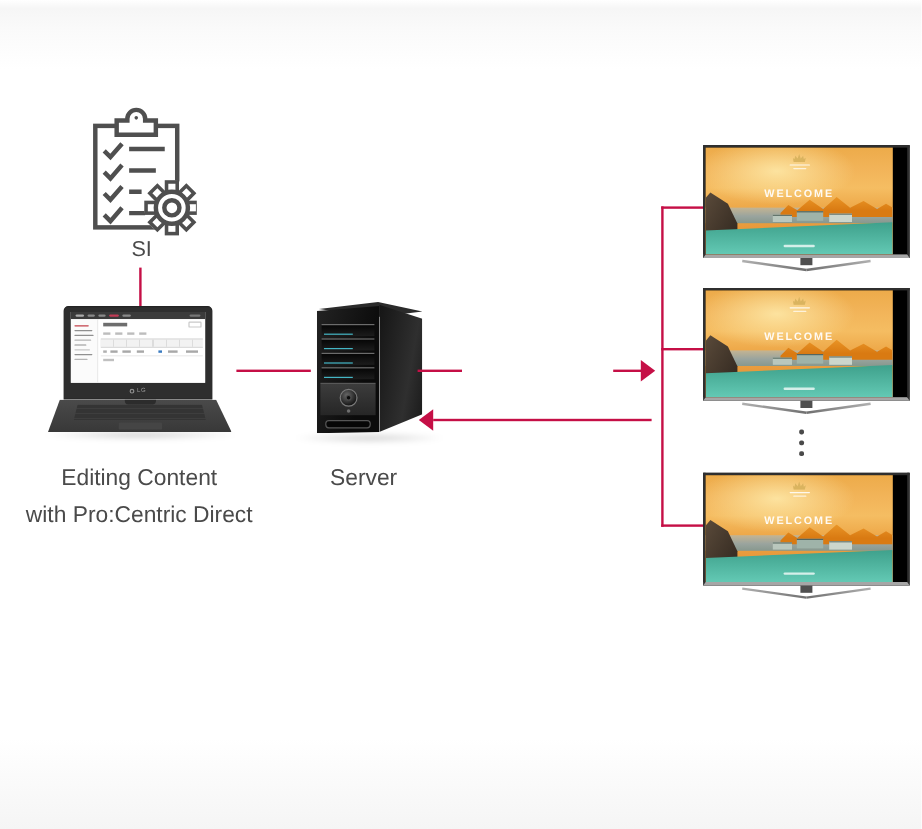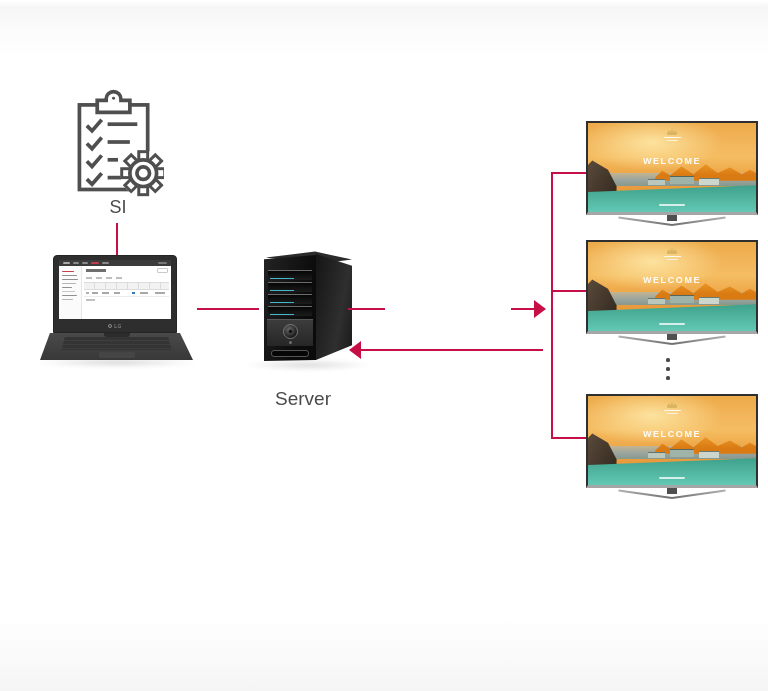--- a/index.html
+++ b/index.html
@@ -66,21 +66,21 @@
   .server-shadow{position:absolute;left:244px;top:360px;width:128px;height:10px;background:radial-gradient(ellipse at center,rgba(0,0,0,.16),rgba(0,0,0,0) 70%);filter:blur(2px);}
 
   
   .badge{position:absolute;left:384px;top:287px;width:127px;height:44px;border-radius:9px;background:var(--accent,#c50f46);
      display:flex;align-items:center;justify-content:center;color:var(--badge-text,#fff);font-size:26px;font-weight:500;letter-spacing:.5px;}
 
   
   .tv{position:absolute;left:586px;width:172px;height:116px;}
   .tv-1{top:121px;} .tv-2{top:240px;} .tv-3{top:394px;}
   .tv-frame{position:absolute;left:0;top:0;width:172px;height:94px;box-sizing:border-box;border:2px solid #2f2f2f;border-bottom:3px solid #a6a6a6;background:#000;}
-  .tv-screen{position:absolute;left:0;top:0;width:168px;height:89px;overflow:hidden;
+  .tv-screen{position:absolute;left:0;top:0;width:156px;height:89px;overflow:hidden;
      background:linear-gradient(180deg,#edab4a 0%,#f2b459 20%,#f5bd62 38%,#eda646 58%,#e89a3c 75%,#cfa468 100%);}
   .tv-glow{position:absolute;left:0;top:0;width:100%;height:100%;background:radial-gradient(ellipse 60% 45% at 38% 22%,rgba(255,238,176,.8),rgba(255,238,176,0) 70%);}
   .tv-water{position:absolute;left:0;top:56%;width:100%;height:15%;background:linear-gradient(180deg,#c4b492 0%,#9aa49e 55%,#87988e 100%);}
   .tv-cliffs{position:absolute;left:40%;top:40%;width:60%;height:25%;background:linear-gradient(180deg,#f0a02f,#d97a12 75%);
      clip-path:polygon(0 85%,7% 55%,15% 75%,26% 35%,38% 70%,50% 25%,62% 65%,74% 40%,86% 70%,94% 50%,100% 65%,100% 100%,0 100%);}
   .tv-rock{position:absolute;left:0;top:42%;width:17%;height:53%;background:linear-gradient(120deg,#5a4a3a,#2e251d);
      clip-path:polygon(15% 0,70% 20%,100% 55%,100% 100%,0 100%,0 10%);}
   .tv-pool{position:absolute;left:0;bottom:0;width:100%;height:32%;background:linear-gradient(180deg,#3d9f8a,#63c9b4);
      clip-path:polygon(0 30%,100% 6%,100% 100%,0 100%);}
   .tv-buildings{position:absolute;left:34%;top:56%;width:50%;height:18%;}
@@ -188,20 +188,24 @@
       <span class="dot"></span>
         <span class="txt">LG</span>
     </div>
   </div>
   <div class="laptop-base">
     <div class="laptop-hinge"></div>
     <div class="laptop-kbd"></div>
     <div class="laptop-trackpad"></div>
   </div>
 
+  <div class="caption caption-editing">
+    <span style="display:block">Editing Content</span>
+    <span style="display:block">with Pro:Centric Direct</span>
+  </div>
 
   <div class="hline" style="left:197px;top:308px;width:62px;"></div>
 
   <div class="server-shadow"></div>
   <div class="server">
     <div class="server-top"></div>
     <div class="server-side"></div>
     <div class="server-front">
       <div class="server-bay" style="top:15px;"></div>
       <div class="server-bay" style="top:27px;"></div>

